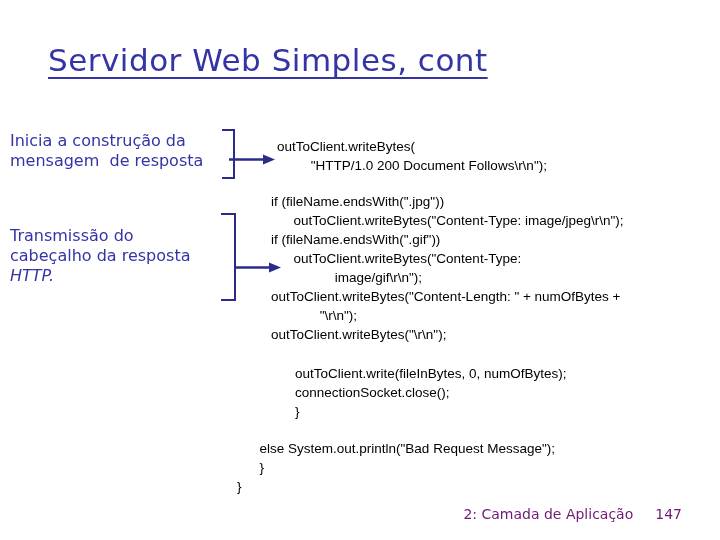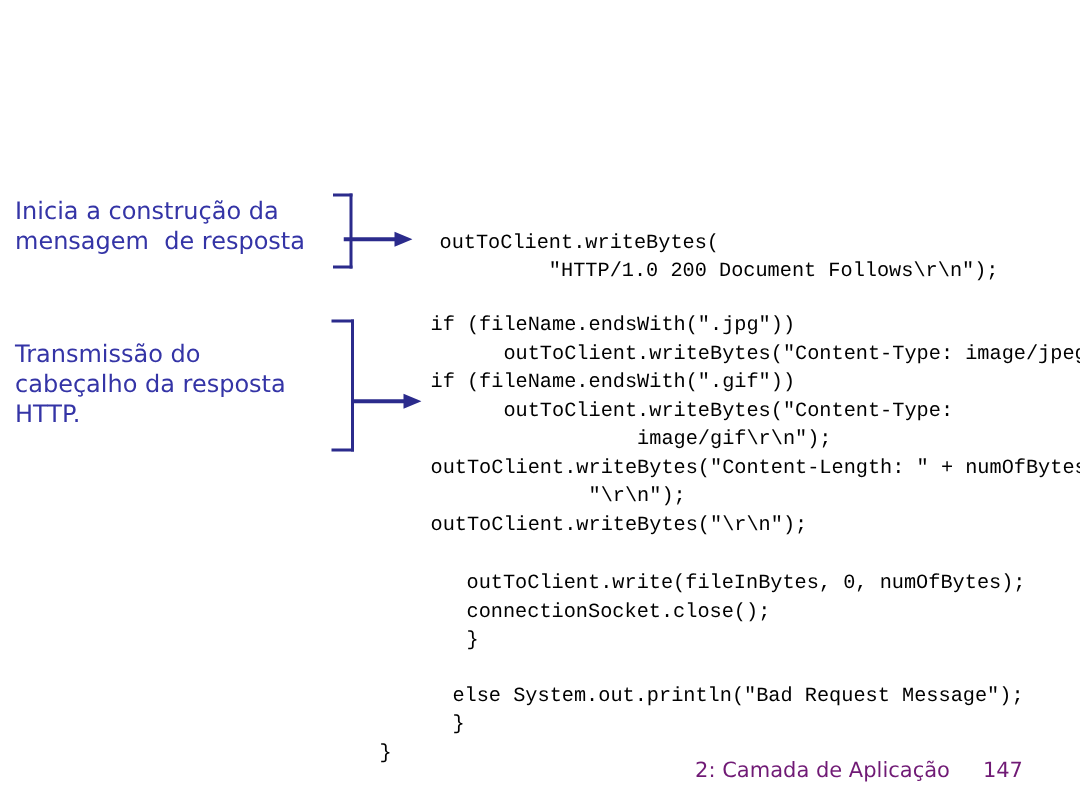--- a/index.html
+++ b/index.html
@@ -35,38 +35,38 @@
   .annotation {
     position: absolute;
     color: var(--accent-blue);
     font-size: 16px;
     line-height: 20px;
     text-align: left;
     white-space: pre-wrap;
   }
   .annotation-1 { left: 10px; top: 131px; width: 210px; }
   .annotation-2 { left: 10px; top: 226px; width: 208px; }
-  .annotation .italic-line { display: block; }
+  .annotation .italic-line { font-style: italic; display: block; }
   .bracket {
     position: absolute;
     border: 2.5px solid var(--arrow-blue);
     border-left: none;
   }
   .bracket-1 { left: 222px; top: 129px; width: 13px; height: 50px; }
   .bracket-2 { left: 221px; top: 213px; width: 15px; height: 88px; }
   .arrow {
     position: absolute;
     color: var(--arrow-blue);
   }
   .arrow-1 { left: 229px; top: 150px; }
   .arrow-2 { left: 235px; top: 258px; }
   pre.code {
     position: absolute;
-    margin: 16px;
-    font-family: Liberation Mono, monospace;
+    margin: 0;
+    font-family: Liberation Sans, sans-serif;
     font-size: 13.5px;
     line-height: 19px;
     color: var(--code-color);
     white-space: pre;
   }
   .code-1 { left: 277px; top: 137px; }
   .code-2 { left: 271px; top: 192px; }
   .code-3 { left: 295px; top: 364px; }
   .code-4 { left: 237px; top: 439px; }
   .footer {
@@ -76,20 +76,21 @@
     color: #701a75;
     white-space: nowrap;
   }
   .footer .page-number { margin-left: 22px; }
 </style>
 </head>
 <body>
 
 <div class="slide">
 
+  <div class="slide-title">Servidor Web Simples, cont</div>
 
   <div class="annotation annotation-1">Inicia a construção da
 mensagem  de resposta</div>
   <div class="bracket bracket-1"></div>
   <div class="arrow arrow-1">
     <svg width="46" height="11" viewBox="0 0 46 11" aria-hidden="true">
       <line x1="0" y1="5.5" x2="36" y2="5.5" stroke="currentColor" stroke-width="2.6"></line>
       <polygon points="34,0.5 46,5.5 34,10.5" fill="currentColor"></polygon>
     </svg>
   </div>

